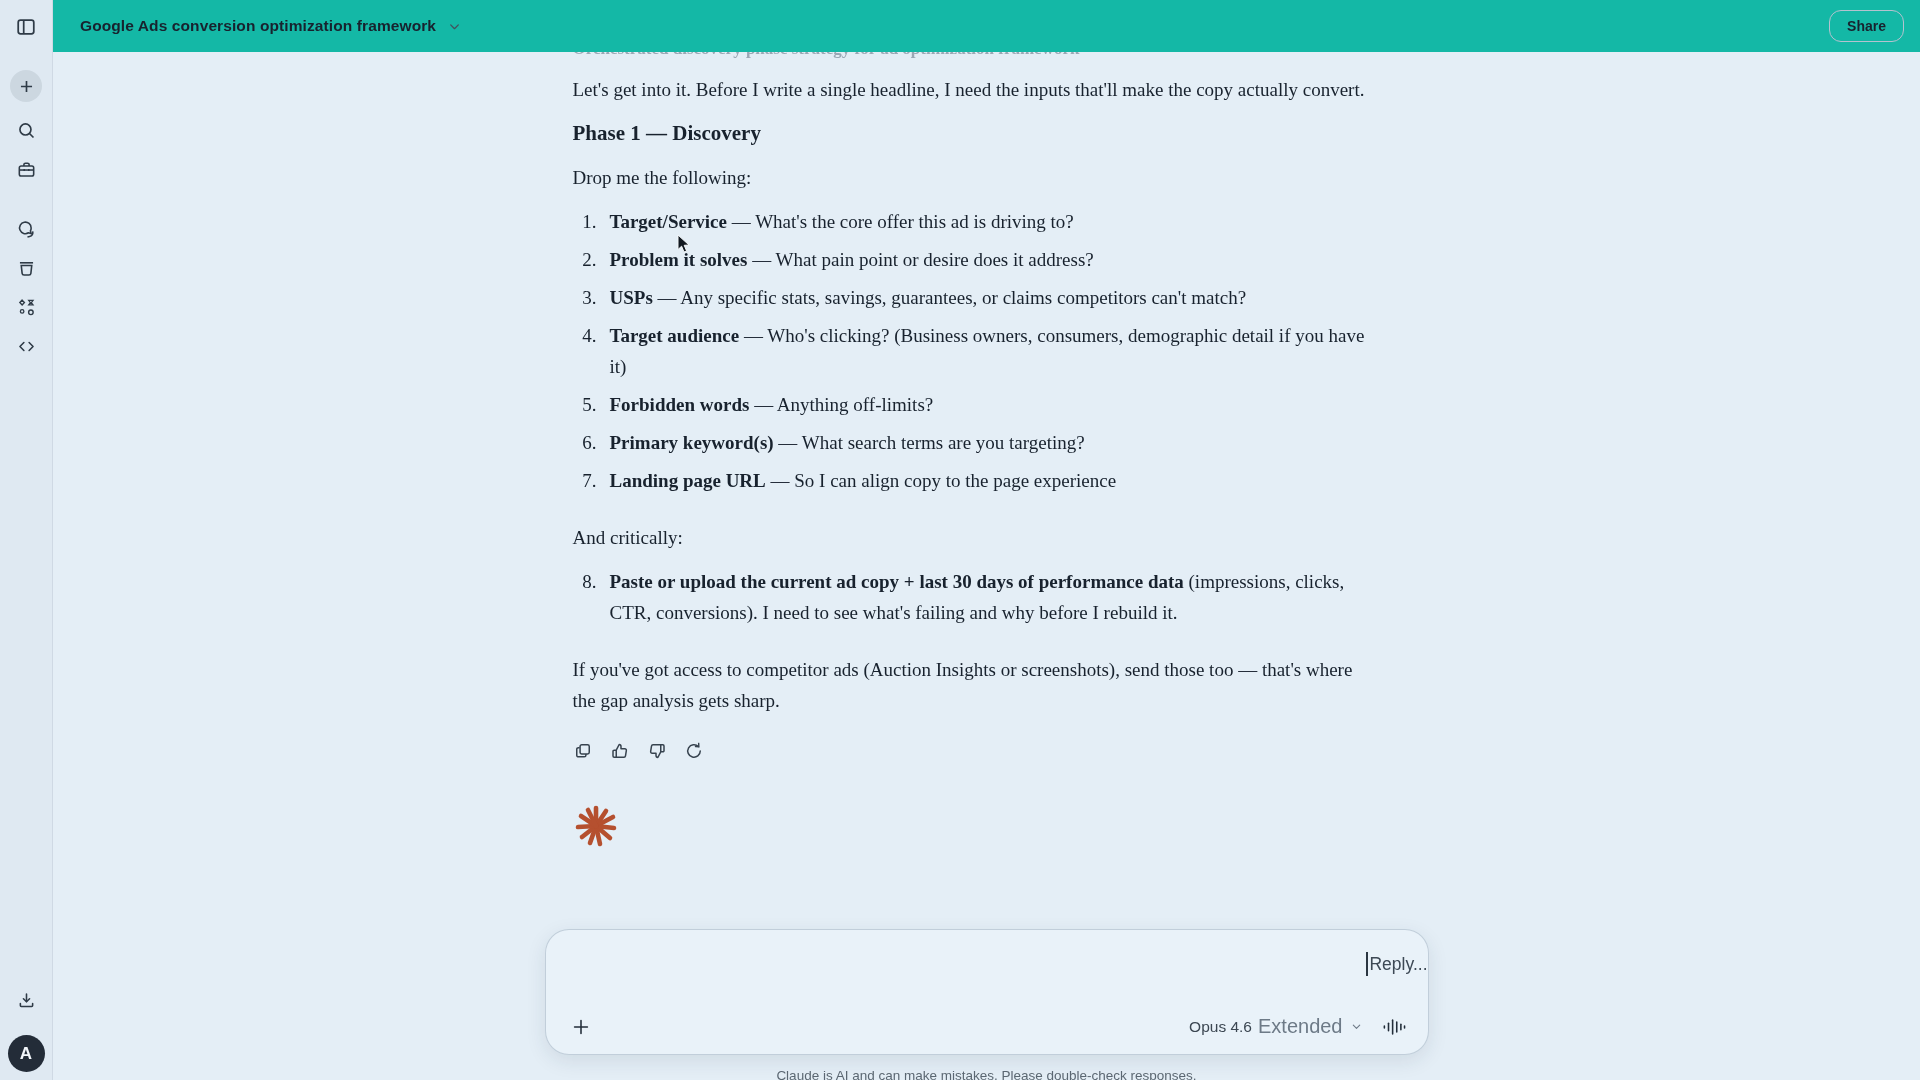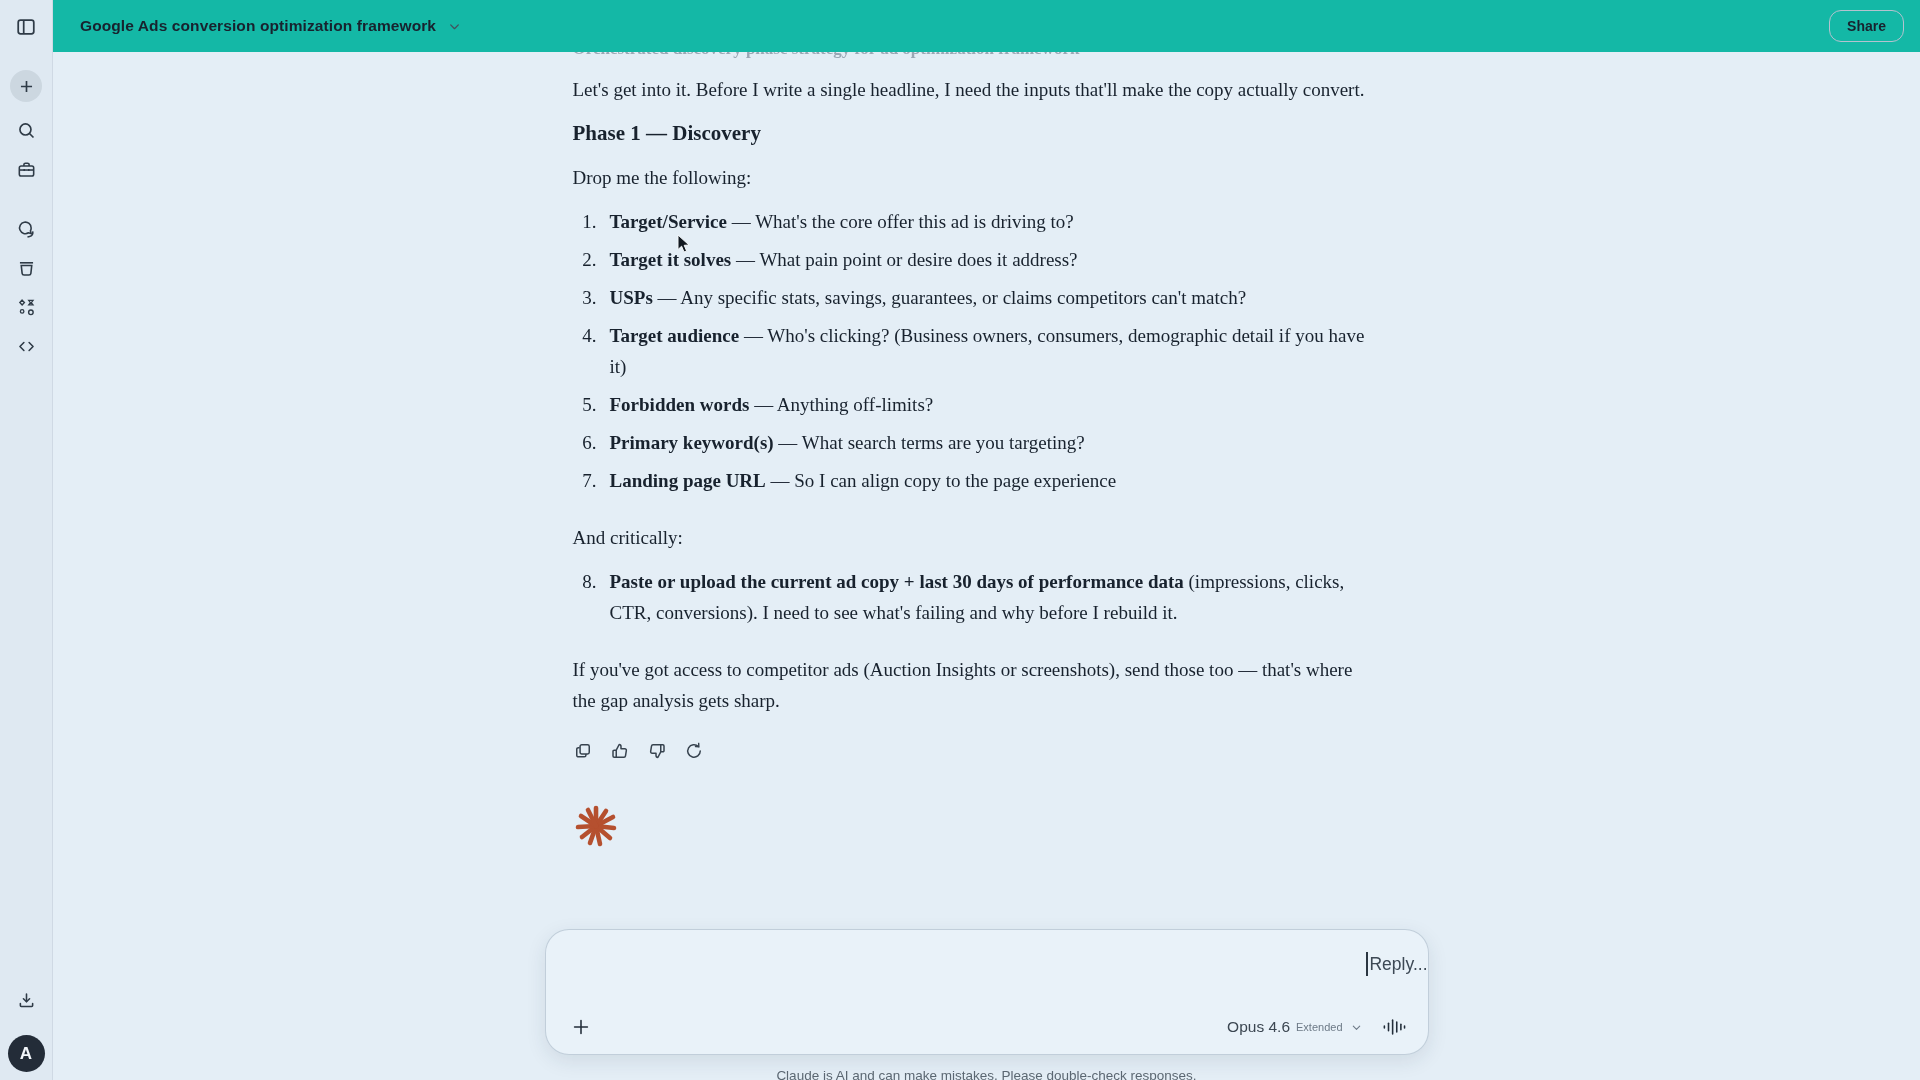--- a/index.html
+++ b/index.html
@@ -91,26 +91,26 @@
     border:1px solid rgba(90,115,140,0.28);
     border-radius:24px;
     box-shadow:0 6px 20px rgba(25,45,70,0.10);
     position:relative;
   }
   .reply-row { display:flex; align-items:center; padding:22px 0 0 24px;justify-content:flex-end; }
   .caret { width:2px; height:24px; background:#2b3642; margin-right:1px; }
   .placeholder { font-size:17.5px; color:#3d4955; }
   .composer-bottom {
     position:absolute; left:24px; right:22px; bottom:16px;
-    display:flex; align-items:center;margin-top:31px;
+    display:flex; align-items:flex-end;margin-top:31px;
   }
   .attach-btn { width:22px; height:22px; color:#222d39; cursor:pointer; }
   .model-group { margin-left:auto; display:flex; align-items:center; gap:6px; cursor:pointer; }
   .model-name { font-size:15.5px; color:#3c4752; font-weight:400; }
-  .model-mode { font-size:11px; color:#6d7a87; }
+  .model-mode { font-size:20px; color:#6d7a87; }
   .model-chevron { color:#6d7a87; margin-left:2px; }
   .voice-btn { margin-left:20px; color:#222d39; cursor:pointer; }
 
   .footer-note {
     position:fixed; left:53px; right:0; bottom:-3px; z-index:14;
     text-align:center; font-size:13.5px; color:#5c6873;
   }
 
   
   .mouse-cursor { position:absolute; left:676px; top:234px; z-index:60; pointer-events:none; }
@@ -205,21 +205,21 @@
       <h3>Phase 1 — Discovery</h3>
       <p class="p-space">Drop me the following:</p>
 
       <div class="olist">
         <div class="li">
           <span class="num">1.</span>
           <span class="li-text"><b>Target/Service</b><span> — What's the core offer this ad is driving to?</span></span>
         </div>
         <div class="li">
           <span class="num">2.</span>
-          <span class="li-text"><b>Target it solves</b><span> — What pain point or desire does it address?</span></span>
+          <span class="li-text"><b>Problem it solves</b><span> — What pain point or desire does it address?</span></span>
         </div>
         <div class="li">
           <span class="num">3.</span>
           <span class="li-text"><b>USPs</b><span> — Any specific stats, savings, guarantees, or claims competitors can't match?</span></span>
         </div>
         <div class="li">
           <span class="num">4.</span>
           <span class="li-text"><b>Target audience</b><span> — Who's clicking? (Business owners, consumers, demographic detail if you have it)</span></span>
         </div>
         <div class="li">

